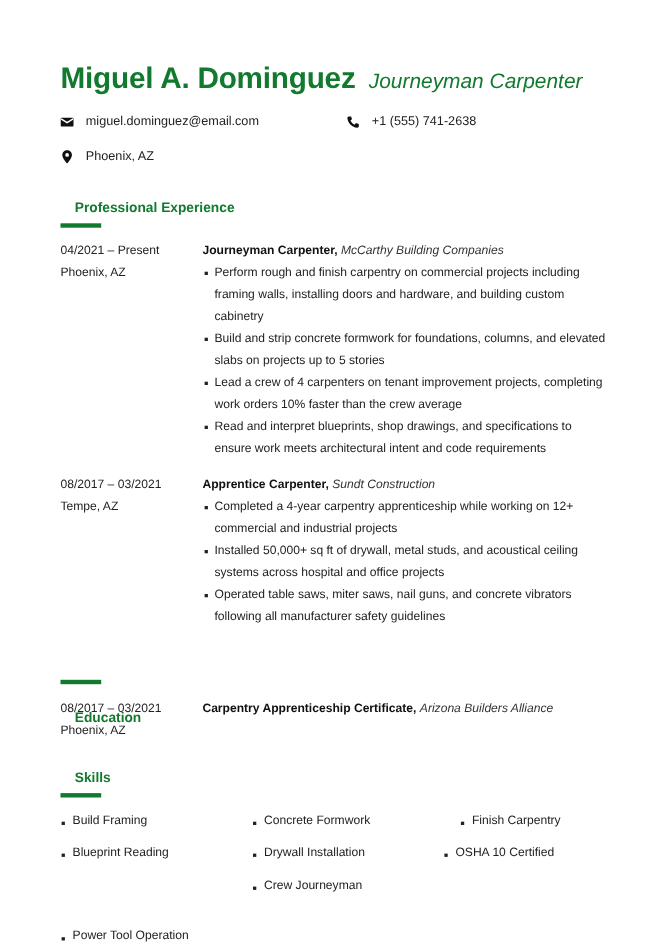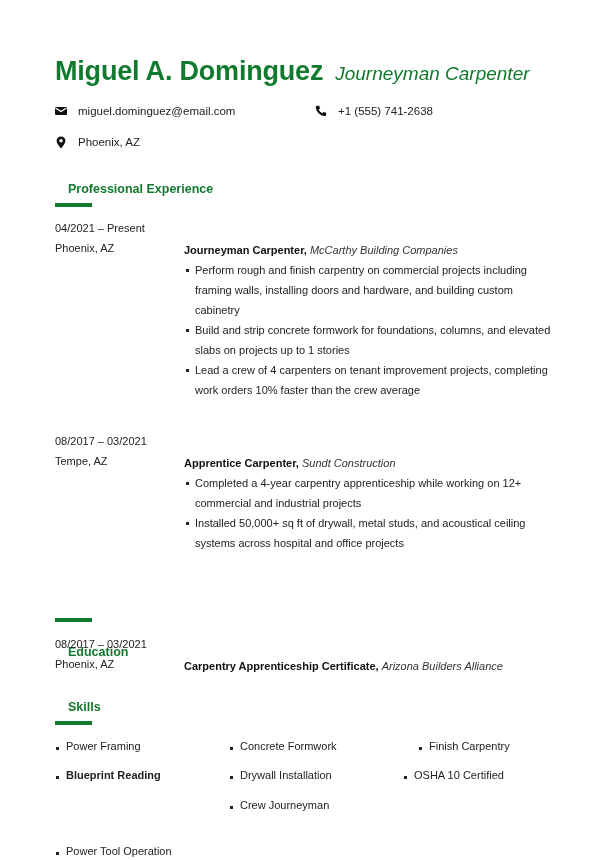--- a/index.html
+++ b/index.html
@@ -12,21 +12,21 @@
     .title { font-size: 19px; font-style: italic; color: #117a2e; margin-left: 12px; }
 
     .contact { position: absolute; display: flex; align-items: center; font-size: 11.5px; color: #222; white-space: nowrap; }
     .contact .ico { width: 12px; height: 12px; display: inline-flex; align-items: center; justify-content: center; margin-right: 11px; }
     .contact svg { display: block; }
 
     .section-title { position: absolute; left: 55px; font-size: 12.5px; font-weight: bold; color: #117a2e; white-space: nowrap; padding-left: 13px; }
     .section-bar { position: absolute; left: 55px; width: 37px; height: 4px; background: #117a2e; }
 
     .entry-left { position: absolute; left: 55px; font-size: 11px; line-height: 20px; color: #222; white-space: nowrap; }
-    .entry-right { position: absolute; left: 184px; width: 372px; font-size: 11px; line-height: 20px; color: #222; margin-top: 22px; }
+    .entry-right { position: absolute; left: 184px; width: 372px; font-size: 11px; line-height: 20px; color: #222; }
     .entry-head { white-space: nowrap; }
     .entry-head .role { font-weight: bold; color: #111; }
     .entry-head .org { font-style: italic; color: #333; }
     ul.bullets { list-style: none; }
     ul.bullets li { position: relative; padding-left: 11px; }
     ul.bullets li::before { content: ""; position: absolute; left: 2px; top: 9px; width: 3px; height: 3px; background: #222; }
 
     .skill { position: absolute; font-size: 11px; color: #222; white-space: nowrap; padding-left: 11px; }
     .skill::before { content: ""; position: absolute; left: 1px; top: 7px; width: 3px; height: 3px; background: #222; }
   </style>
@@ -76,59 +76,61 @@
     <div>04/2021 – Present</div>
     <div>Phoenix, AZ</div>
   </div>
   <div class="entry-right" style="top:218px;">
     <div class="entry-head">
       <span class="role">Journeyman Carpenter,</span>
       <span class="org">McCarthy Building Companies</span>
     </div>
     <ul class="bullets">
       <li>Perform rough and finish carpentry on commercial projects including framing walls, installing doors and hardware, and building custom cabinetry</li>
-      <li>Build and strip concrete formwork for foundations, columns, and elevated slabs on projects up to 1 stories</li>
+      <li>Build and strip concrete formwork for foundations, columns, and elevated slabs on projects up to 5 stories</li>
       <li>Lead a crew of 4 carpenters on tenant improvement projects, completing work orders 10% faster than the crew average</li>
+      <li>Read and interpret blueprints, shop drawings, and specifications to ensure work meets architectural intent and code requirements</li>
     </ul>
   </div>
 
   <div class="entry-left" style="top:431px;">
     <div>08/2017 – 03/2021</div>
     <div>Tempe, AZ</div>
   </div>
   <div class="entry-right" style="top:431px;">
     <div class="entry-head">
       <span class="role">Apprentice Carpenter,</span>
       <span class="org">Sundt Construction</span>
     </div>
     <ul class="bullets">
       <li>Completed a 4-year carpentry apprenticeship while working on 12+ commercial and industrial projects</li>
       <li>Installed 50,000+ sq ft of drywall, metal studs, and acoustical ceiling systems across hospital and office projects</li>
+      <li>Operated table saws, miter saws, nail guns, and concrete vibrators following all manufacturer safety guidelines</li>
     </ul>
   </div>
 
   <div class="section-title" style="top:597px;margin-top:48px;">Education</div>
   <div class="section-bar" style="top:618px;"></div>
 
   <div class="entry-left" style="top:634px;">
     <div>08/2017 – 03/2021</div>
     <div>Phoenix, AZ</div>
   </div>
   <div class="entry-right" style="top:634px;">
     <div class="entry-head">
       <span class="role">Carpentry Apprenticeship Certificate,</span>
       <span class="org">Arizona Builders Alliance</span>
     </div>
   </div>
 
   <div class="section-title" style="top:700px;">Skills</div>
   <div class="section-bar" style="top:721px;"></div>
 
-  <div class="skill" style="left:55px; top:740px;">Power Framing</div>
+  <div class="skill" style="left:55px; top:740px;">Build Framing</div>
   <div class="skill" style="left:229px; top:740px;text-align:right;">Concrete Formwork</div>
   <div class="skill" style="left:418px; top:740px;">Finish Carpentry</div>
-  <div class="skill" style="left:55px; top:769px;font-weight:bold;">Blueprint Reading</div>
+  <div class="skill" style="left:55px; top:769px;">Blueprint Reading</div>
   <div class="skill" style="left:229px; top:769px;">Drywall Installation</div>
   <div class="skill" style="left:403px; top:769px;">OSHA 10 Certified</div>
   <div class="skill" style="left:55px; top:799px;margin-top:46px;">Power Tool Operation</div>
   <div class="skill" style="left:229px; top:799px;">Crew Journeyman</div>
 
 </div>
 
 </body></html>

